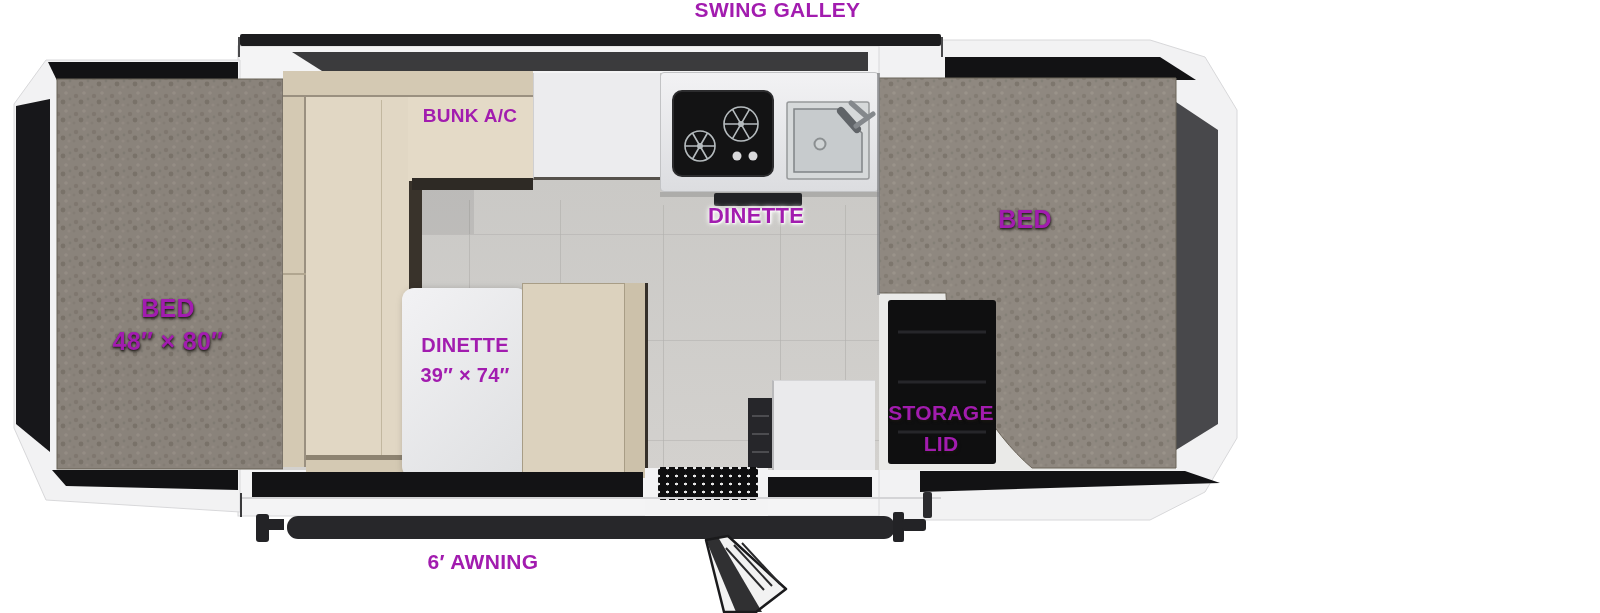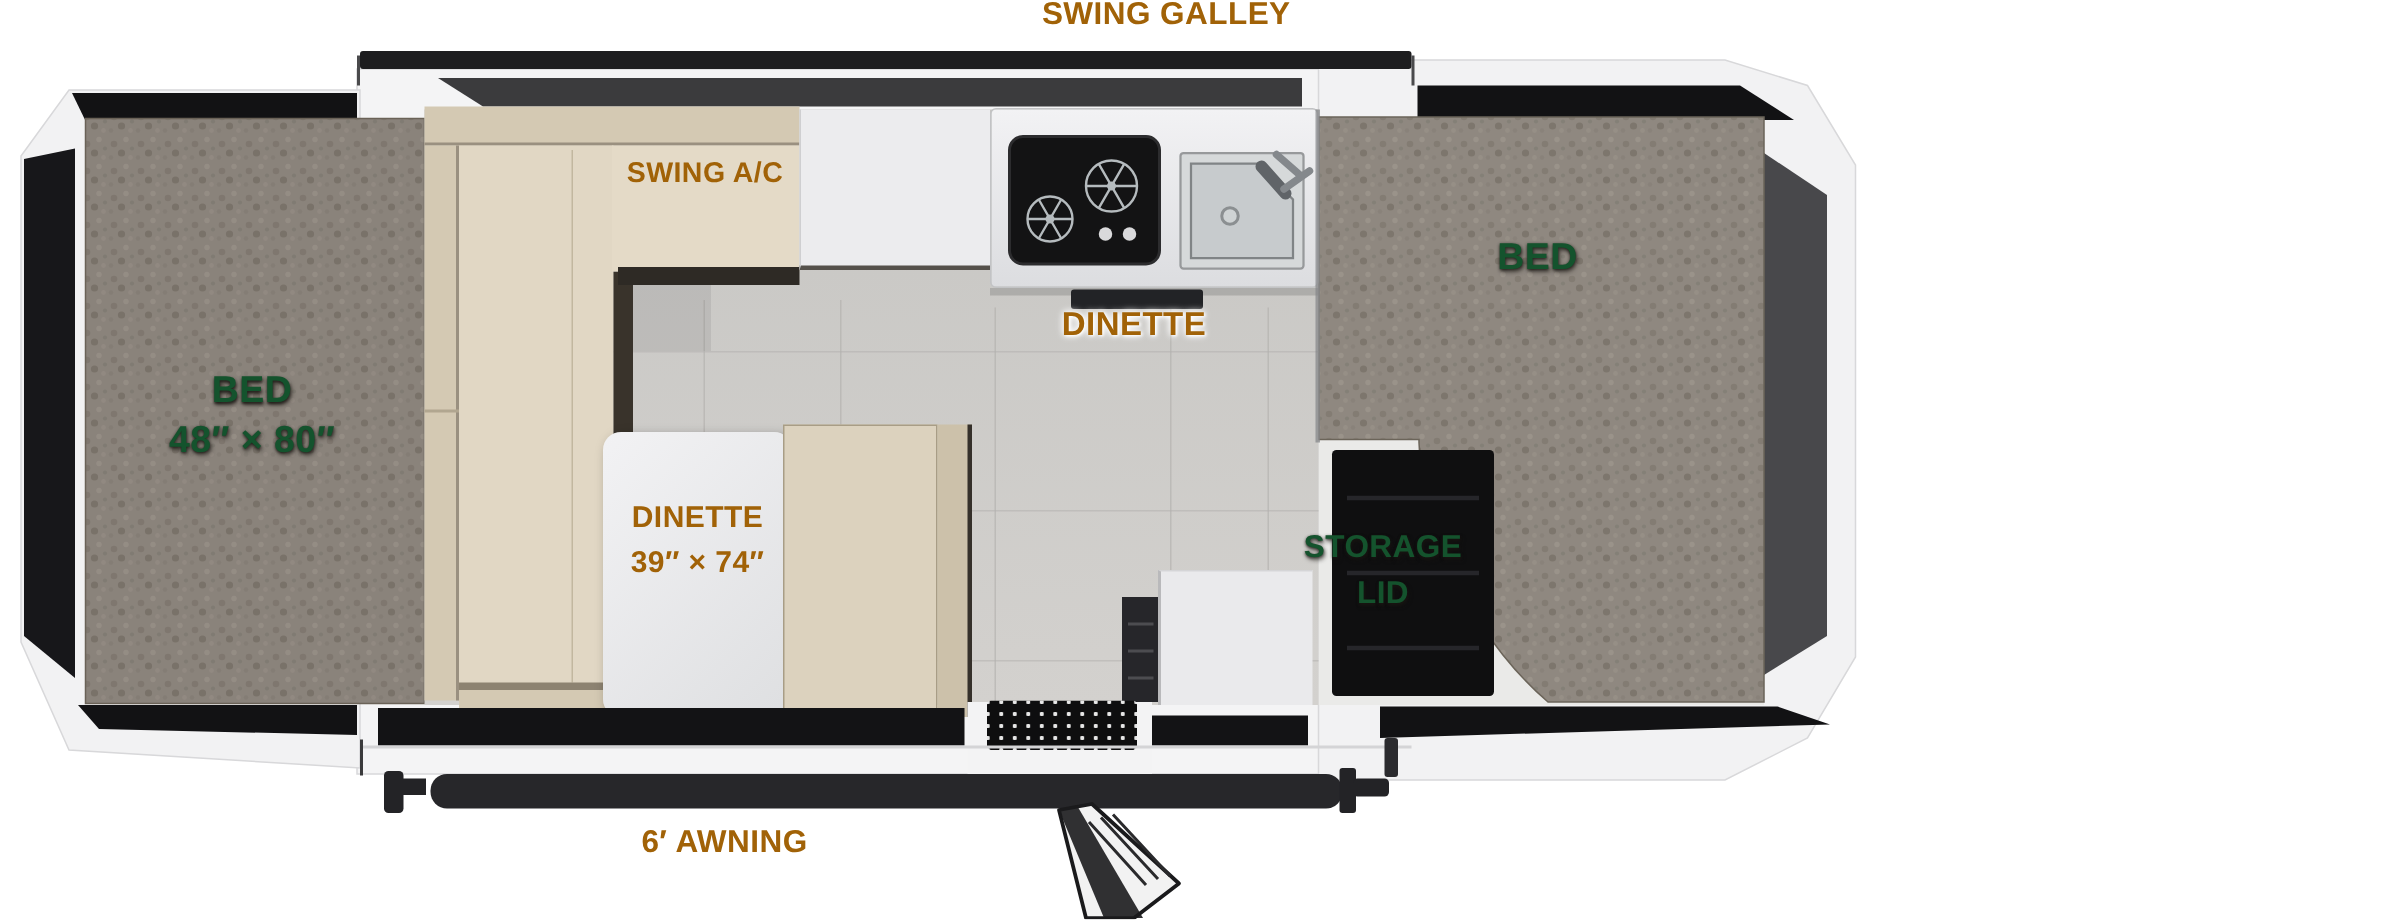--- a/index.html
+++ b/index.html
@@ -67,30 +67,30 @@
   .awn-bar{left:287px;top:516px;width:608px;height:23px;background:#27272a;border-radius:11px;}
   .awn-l1{left:256px;top:514px;width:13px;height:28px;background:#232326;border-radius:3px;}
   .awn-l2{left:268px;top:519px;width:16px;height:11px;background:#232326;}
   .awn-r1{left:893px;top:512px;width:11px;height:30px;background:#232326;border-radius:2px;}
   .awn-r2{left:902px;top:519px;width:24px;height:12px;background:#232326;border-radius:3px;}
   .awn-pin{left:923px;top:492px;width:9px;height:26px;background:#2b2b2e;border-radius:2px;}
 
   
   .lbl{position:absolute;font-weight:700;text-align:center;letter-spacing:.3px;z-index:5;}
   .lbl span{display:block;}
-  .dark{color:#a16207;}
-  .light{color:#14532d;text-shadow:0 1px 2px rgba(25,22,18,.85),1px 2px 3px rgba(25,22,18,.6);}
+  .dark{color:#a21caf;}
+  .light{color:#a21caf;text-shadow:0 1px 2px rgba(25,22,18,.85),1px 2px 3px rgba(25,22,18,.6);margin-top:48px;}
   .glow{text-shadow:0 0 4px #fff,0 0 6px #fff,1px 1px 2px #fff;}
   .lbl-swing{left:640px;top:0px;width:275px;font-size:21px;line-height:20px;}
   .lbl-bedF{left:63px;top:244px;width:210px;font-size:25px;line-height:33px;}
   .lbl-bedR{left:920px;top:155px;width:210px;font-size:25px;line-height:33px;}
   .lbl-ac{left:400px;top:100px;width:140px;font-size:19px;line-height:31px;}
   .lbl-fridge{left:676px;top:203px;width:160px;font-size:22px;line-height:26px;}
   .lbl-dinette{left:395px;top:330px;width:140px;font-size:20px;line-height:30px;}
-  .lbl-storage{left:842px;top:349px;width:160px;font-size:21px;line-height:31px;}
+  .lbl-storage{left:861px;top:349px;width:160px;font-size:21px;line-height:31px;}
   .lbl-awning{left:383px;top:550px;width:200px;font-size:21px;line-height:24px;}
 </style>
 </head>
 <body>
 
 <div id="canvas">
 
   <svg class="layer" width="1600" height="613" viewBox="0 0 1600 613">
     <defs>
       <pattern id="carp" width="18" height="18" patternUnits="userSpaceOnUse">
@@ -222,21 +222,21 @@
     <span>SWING GALLEY</span>
   </div>
   <div class="lbl lbl-bedF light">
     <span>BED</span>
     <span>48″ × 80″</span>
   </div>
   <div class="lbl lbl-bedR light">
     <span>BED</span>
   </div>
   <div class="lbl lbl-ac dark">
-    <span>SWING A/C</span>
+    <span>BUNK A/C</span>
   </div>
   <div class="lbl lbl-fridge dark glow">
     <span>DINETTE</span>
   </div>
   <div class="lbl lbl-dinette dark">
     <span>DINETTE</span>
     <span>39″ × 74″</span>
   </div>
   <div class="lbl lbl-storage light">
     <span>STORAGE</span>

